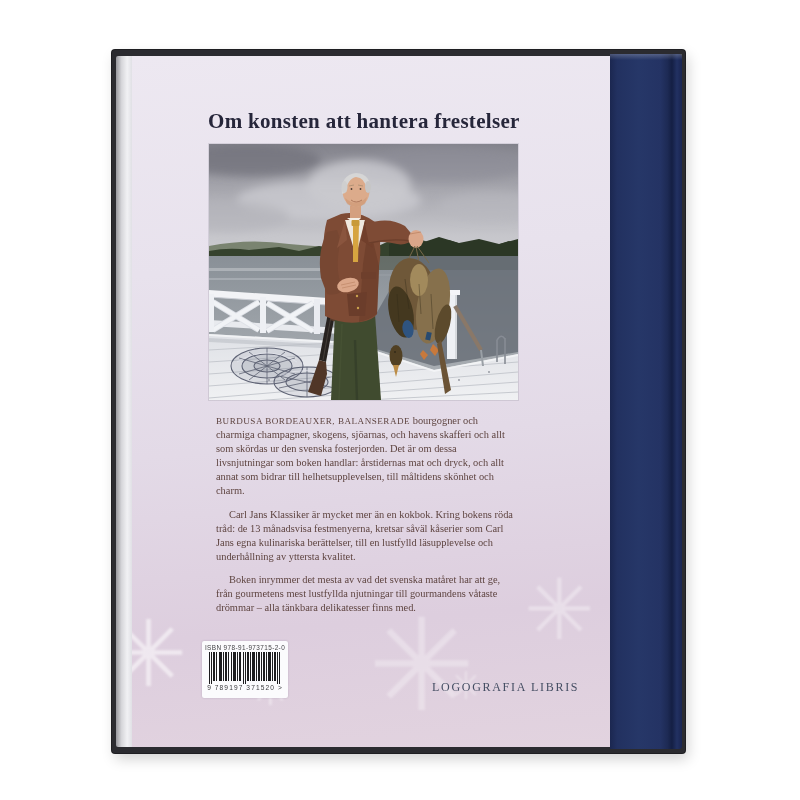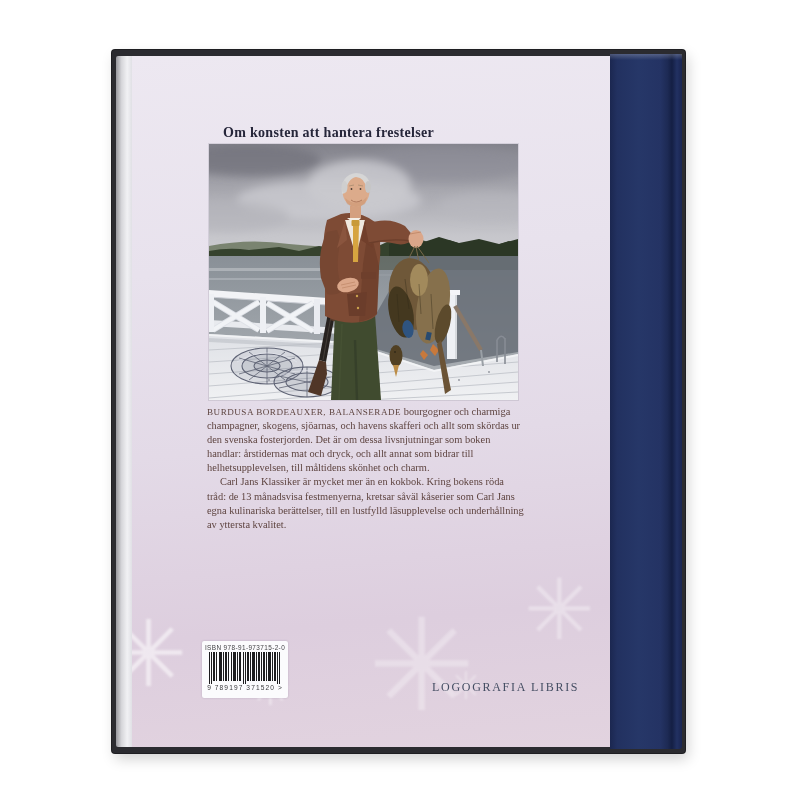--- a/index.html
+++ b/index.html
@@ -11,30 +11,30 @@
   .pages-edge{position:absolute;left:4px;top:6px;width:16px;height:691px;
         background:linear-gradient(90deg,#97979d 0%,#d6d6da 35%,#f1f1f4 70%,#e0e0e5 100%);
         border-radius:2px 0 0 2px;}
   .cover{position:absolute;left:20px;top:6px;width:478px;height:691px;overflow:hidden;
         background:linear-gradient(175deg,#ede8f1 0%,#e8e2ed 30%,#e3dae7 55%,#ddcede 80%,#e2d3df 100%);}
   .spine{position:absolute;left:498px;top:4px;width:72px;height:695px;border-radius:0 3px 3px 0;
         background:linear-gradient(90deg,#1b2750 0%,#223160 10%,#263768 40%,#243364 70%,#1d2a54 80%,#141f44 86%,#223162 93%,#192450 100%);}
   .spine::after{content:"";position:absolute;left:0;top:0;width:100%;height:6px;
         background:linear-gradient(180deg,rgba(255,255,255,.22),rgba(255,255,255,0));}
 
-  .cover-title{position:absolute;left:76px;top:54px;margin:15px;
-        font-weight:bold;font-size:14px;line-height:1.1;letter-spacing:.3px;color:#26263a;}
+  .cover-title{position:absolute;left:76px;top:54px;margin:0;
+        font-weight:bold;font-size:21px;line-height:1.1;letter-spacing:.3px;color:#26263a;}
 
   .photo{position:absolute;left:77px;top:88px;width:309px;height:256px;margin:0;
         box-shadow:0 0 0 1px rgba(60,60,70,.12);}
   .photo svg{display:block;width:100%;height:100%;}
 
   .body-text{position:absolute;left:75px;top:349px;width:318px;
         font-size:10.4px;line-height:14.1px;color:#5e4440;text-align:left;}
-  .body-text p{margin:0;}
+  .body-text p{margin:9px;}
   .body-text p.indent{text-indent:13px;}
   .lead-caps{font-size:9.1px;letter-spacing:.5px;}
 
   .barcode-box{position:absolute;left:70px;top:585px;width:86px;height:57px;
         background:#fbfbfd;border-radius:2px;box-shadow:0 0 2px rgba(70,60,90,.25);
         display:flex;flex-direction:column;align-items:center;justify-content:flex-start;
         font-family:"Liberation Sans",sans-serif;}
   .isbn-line{font-size:6.4px;letter-spacing:.4px;color:#3f3f42;margin-top:3px;white-space:nowrap;}
   .bars{margin-top:1px;}
   .digits-line{font-size:6.6px;letter-spacing:1.1px;color:#3a3a3d;margin-top:0;white-space:nowrap;}
@@ -252,20 +252,21 @@
                 <path d="M222,150 L224,185"></path>
               <path d="M188,150 L190,178"></path>
             </g>
           </g>
         </svg>
       </figure>
 
       <div class="body-text">
         <p><span class="lead-caps">BURDUSA BORDEAUXER, BALANSERADE</span><span> bourgogner och charmiga champagner, skogens, sjöarnas, och havens skafferi och allt som skördas ur den svenska fosterjorden. Det är om dessa livsnjutningar som boken handlar: årstidernas mat och dryck, och allt annat som bidrar till helhetsupplevelsen, till måltidens skönhet och charm.</span></p>
         <p class="indent">Carl Jans Klassiker är mycket mer än en kokbok. Kring bokens röda tråd: de 13 månadsvisa festmenyerna, kretsar såväl kåserier som Carl Jans egna kulinariska berättelser, till en lustfylld läsupplevelse och underhållning av yttersta kvalitet.</p>
+        <p class="indent">Boken inrymmer det mesta av vad det svenska matåret har att ge, från gourmetens mest lustfyllda njutningar till gourmandens våtaste drömmar – alla tänkbara delikatesser finns med.</p>
       </div>
 
       <div class="barcode-box">
         <div class="isbn-line">ISBN 978-91-973715-2-0</div>
         <svg class="bars" width="72" height="32" viewBox="0 0 72 32" shape-rendering="crispEdges">
           <g fill="#1c1c1e">
             <rect x="0" y="0" width="1" height="32"></rect>
               <rect x="2" y="0" width="1" height="32"></rect>
             <rect x="4" y="0" width="2" height="29"></rect>
               <rect x="7" y="0" width="1" height="29"></rect>

